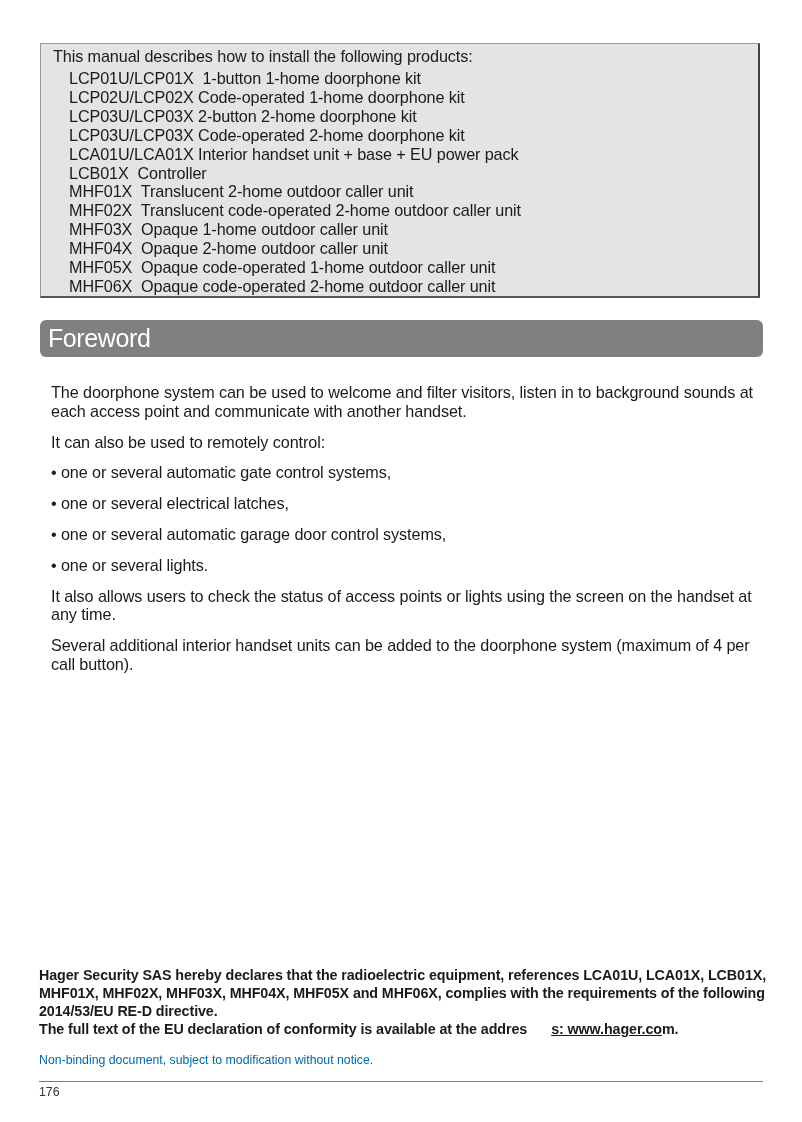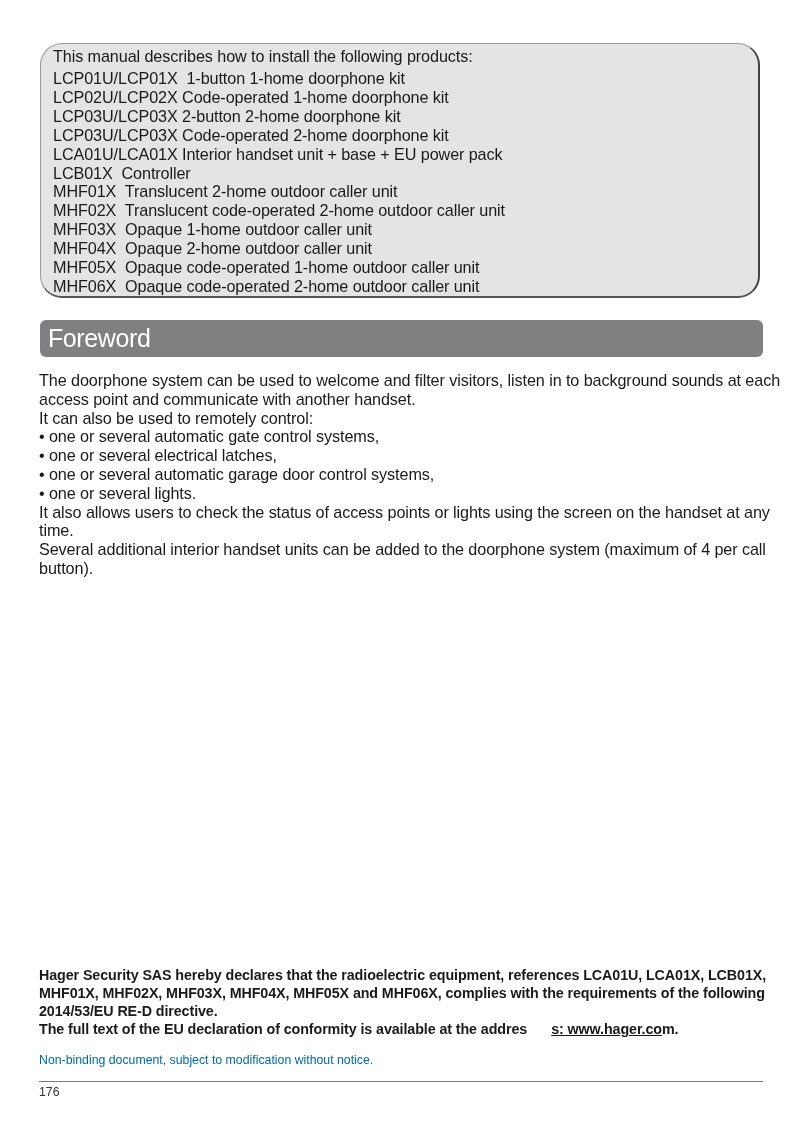--- a/index.html
+++ b/index.html
@@ -7,40 +7,39 @@
     width: 802px; height: 1122px; position: relative; overflow: hidden;
     font-family: "Liberation Sans", sans-serif; color: #1a1a1a;
   }
   .products-box {
     position: absolute; left: 40px; top: 43px; width: 720px; height: 255px;
     background: #e4e4e4;
     border-top: 1px solid #9a9a9a; border-left: 1px solid #9a9a9a;
     border-right: 2px solid #444444; border-bottom: 2px solid #555555;
     box-sizing: border-box;
     padding: 3px 0 0 12px;
-    border-radius: 22px;
   }
   .products-box .intro {
     font-size: 16.2px; line-height: 19px; margin: 0 0 3px 0; letter-spacing: -0.1px;
   }
   .products-box ul { list-style: none; margin: 0; padding: 0; }
   .products-box li {
-    font-size: 16.2px; line-height: 18.9px; white-space: pre; letter-spacing: -0.1px;
+    font-size: 16.2px; line-height: 18.9px; white-space: pre; letter-spacing: -0.1px; margin-left: 16px;
   }
   .section-header {
     position: absolute; left: 40px; top: 320px; width: 723px; height: 37px;
     background: #808083; color: #ffffff;
     box-sizing: border-box; padding: 3px 0 0 8px;
     font-size: 25px; line-height: 30px; letter-spacing: -0.4px; border-radius: 6px;
   }
   .foreword-body {
     position: absolute; left: 39px; top: 371px; width: 745px;
     font-size: 16.2px; line-height: 18.8px; letter-spacing: -0.1px;
   }
-  .foreword-body p { margin: 0; }
+  .foreword-body p { margin: 12px; }
   .declaration {
     position: absolute; left: 39px; top: 966px; width: 745px;
     font-size: 14.3px; line-height: 18px; font-weight: bold; letter-spacing: -0.1px;
   }
   .declaration p { margin: 0; }
   .declaration .link { text-decoration: underline; padding-left: 24px; }
   .disclaimer {
     position: absolute; left: 39px; top: 1052px;
     font-size: 12.3px; line-height: 16px; color: #0369a1;
   }

